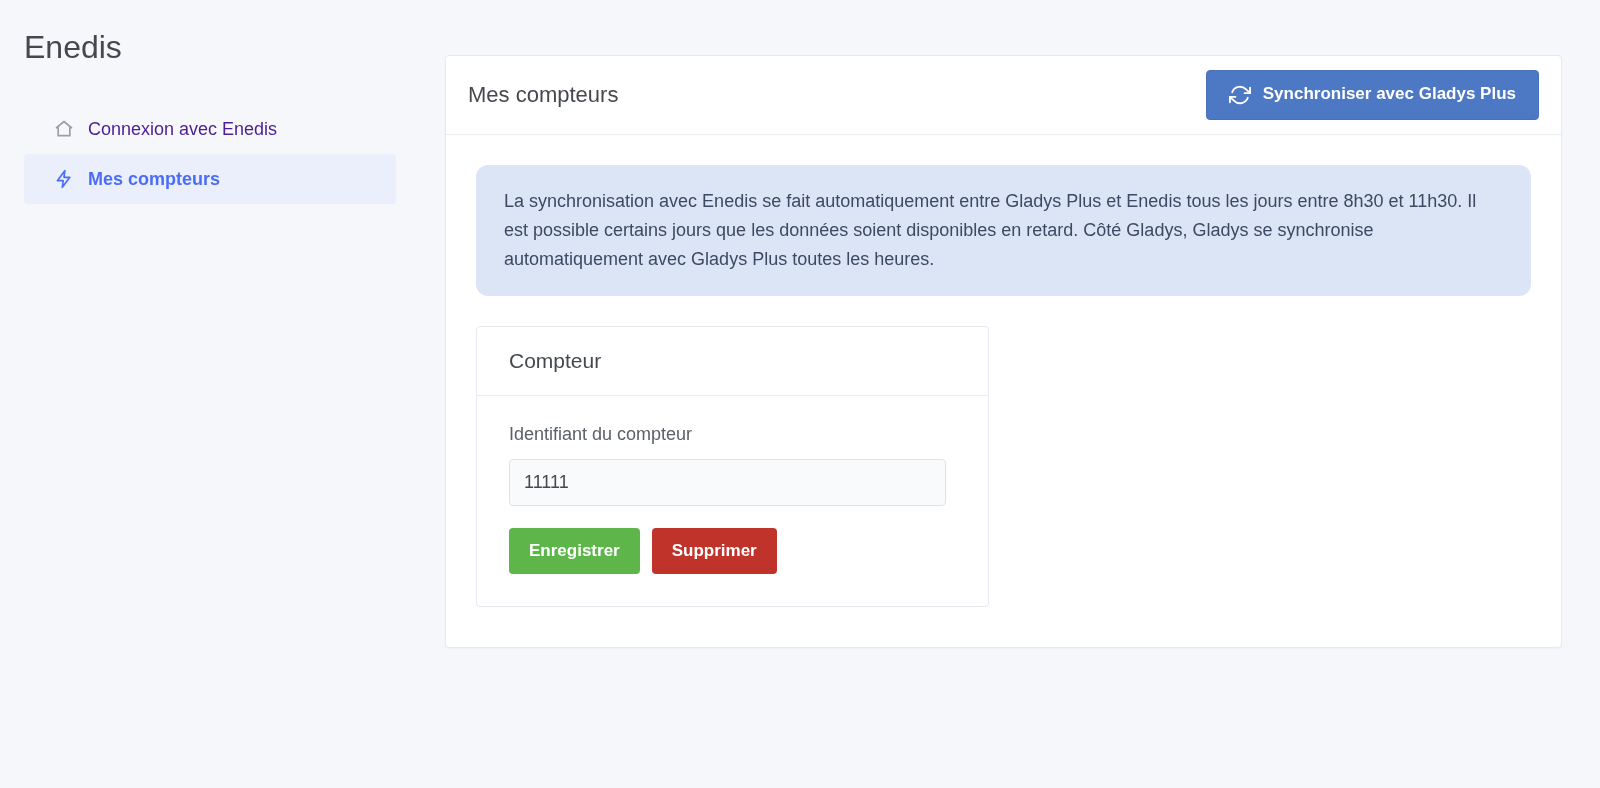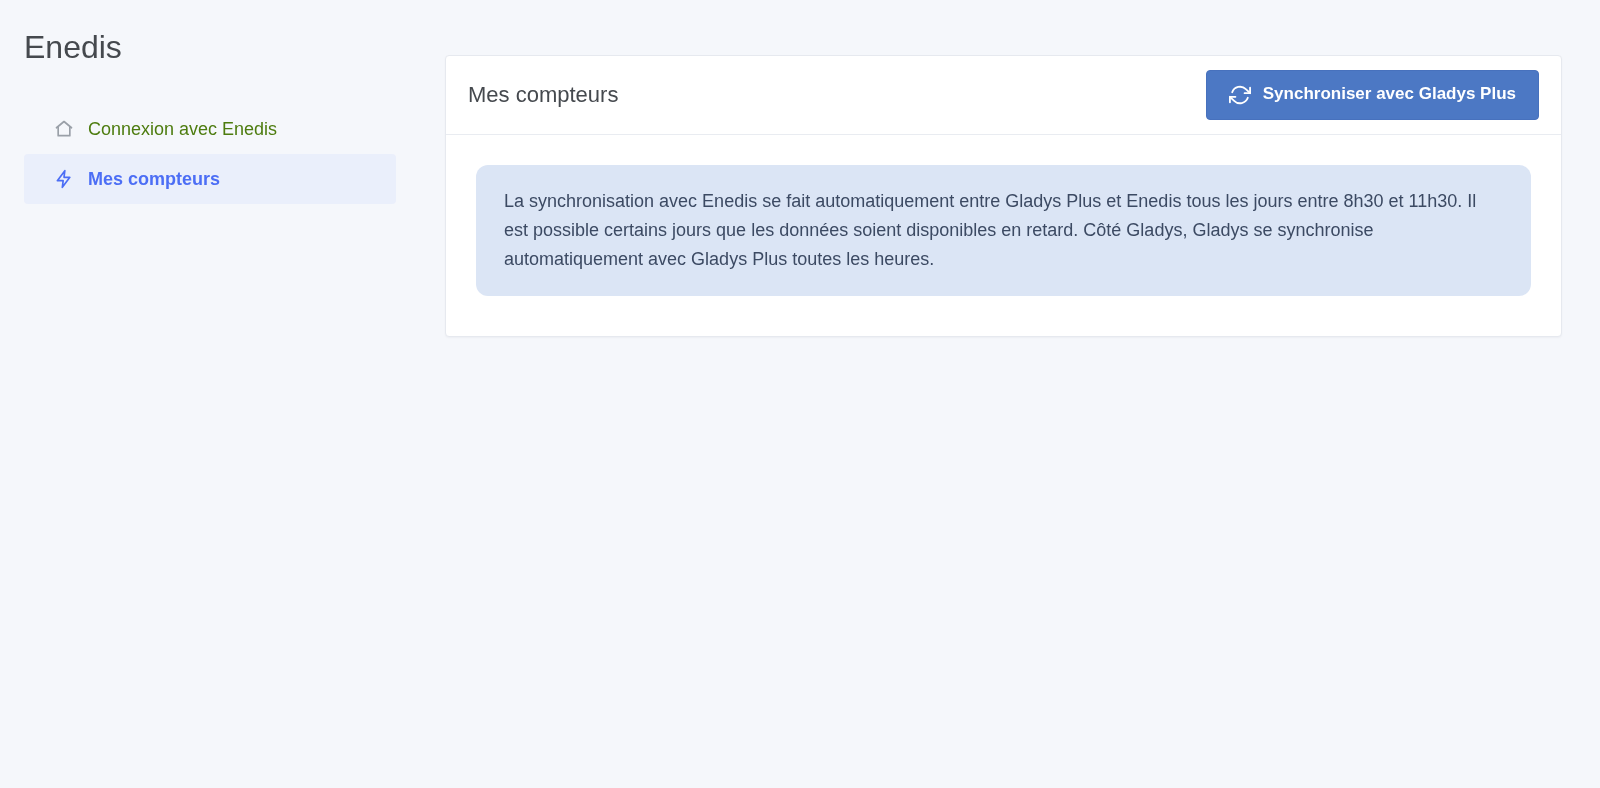--- a/index.html
+++ b/index.html
@@ -41,21 +41,21 @@
   }
   .nav-item {
     display: flex;
     align-items: center;
     gap: 14px;
     height: 50px;
     padding: 0 18px 0 30px;
     margin: 0 24px 0 24px;
     border-radius: 4px;
     font-size: 18px;
-    color: #4d7c0f;
+    color: #4c1d95;
     cursor: pointer;
     text-decoration: none;
   }
   .nav-item.active {
     background: #eaeffb;
     color: #4c6ef5;
     font-weight: 700;
   }
   .nav-icon {
     width: 20px;
@@ -217,18 +217,29 @@
               <path d="M3.51 9a9 9 0 0 1 14.85-3.36L23 10M1 14l4.64 4.36A9 9 0 0 0 20.49 15"></path>
             </svg>
           </span>
           <span>Synchroniser avec Gladys Plus</span>
         </button>
       </div>
 
       <div class="card-body">
         <div class="alert">La synchronisation avec Enedis se fait automatiquement entre Gladys Plus et Enedis tous les jours entre 8h30 et 11h30. Il est possible certains jours que les données soient disponibles en retard. Côté Gladys, Gladys se synchronise automatiquement avec Gladys Plus toutes les heures.</div>
 
+        <div class="panel">
+          <div class="panel-header">Compteur</div>
+          <div class="panel-body">
+            <div class="field-label">Identifiant du compteur</div>
+            <input class="text-input" type="text" value="11111" placeholder="Identifiant du compteur" style="">
+            <div class="btn-row">
+              <button class="btn btn-save">Enregistrer</button>
+              <button class="btn btn-delete">Supprimer</button>
+            </div>
+          </div>
+        </div>
       </div>
 
     </section>
   </main>
 
 </div>
 
 </body></html>

